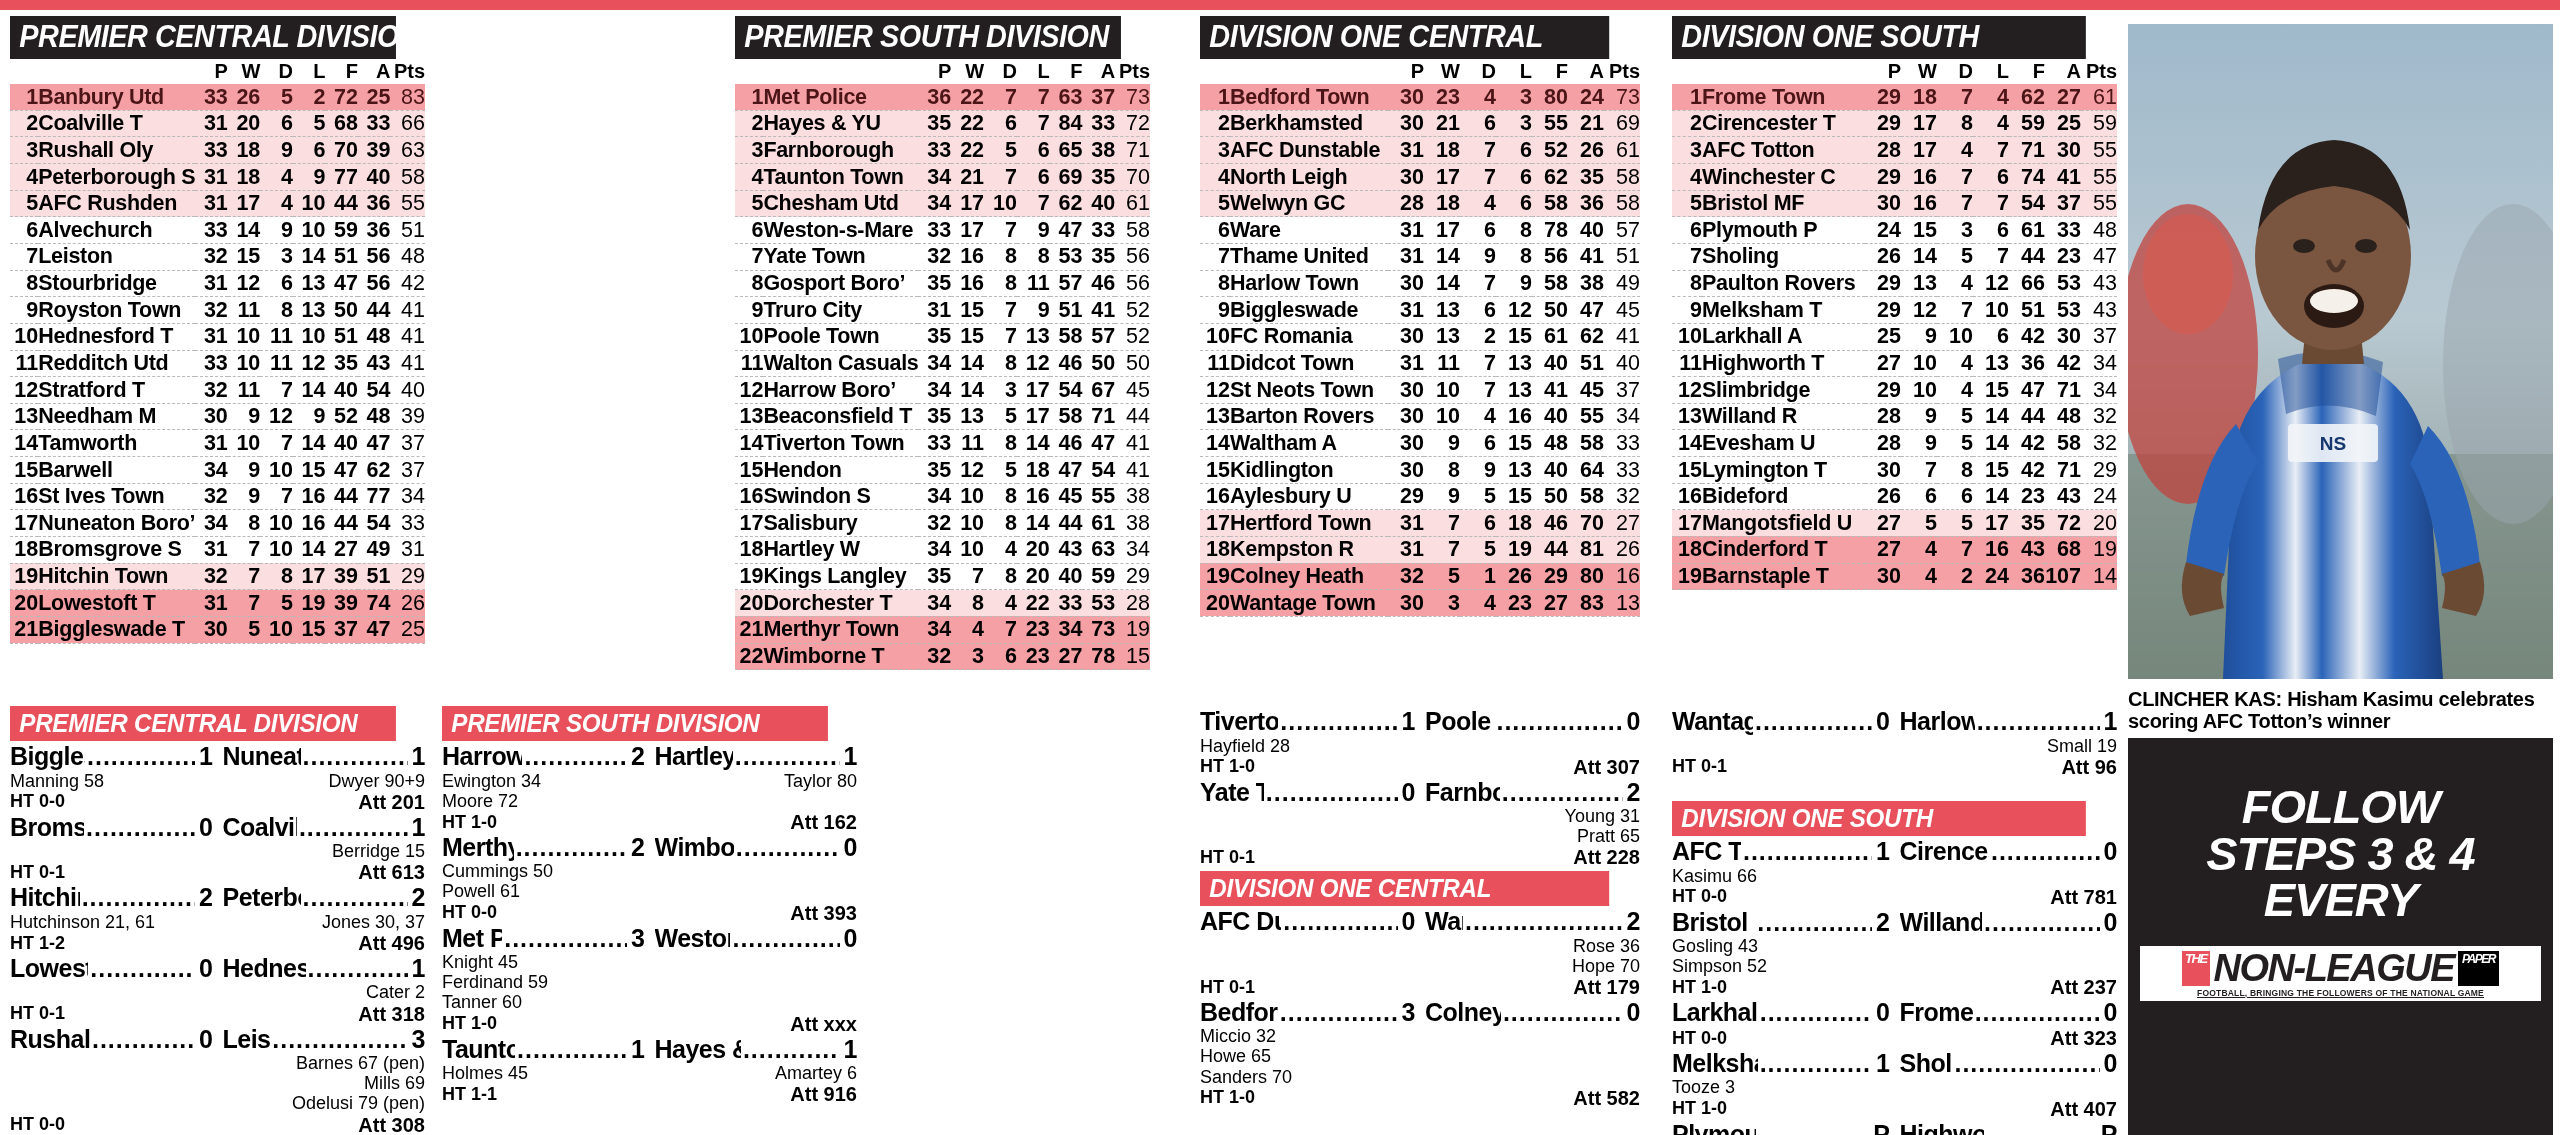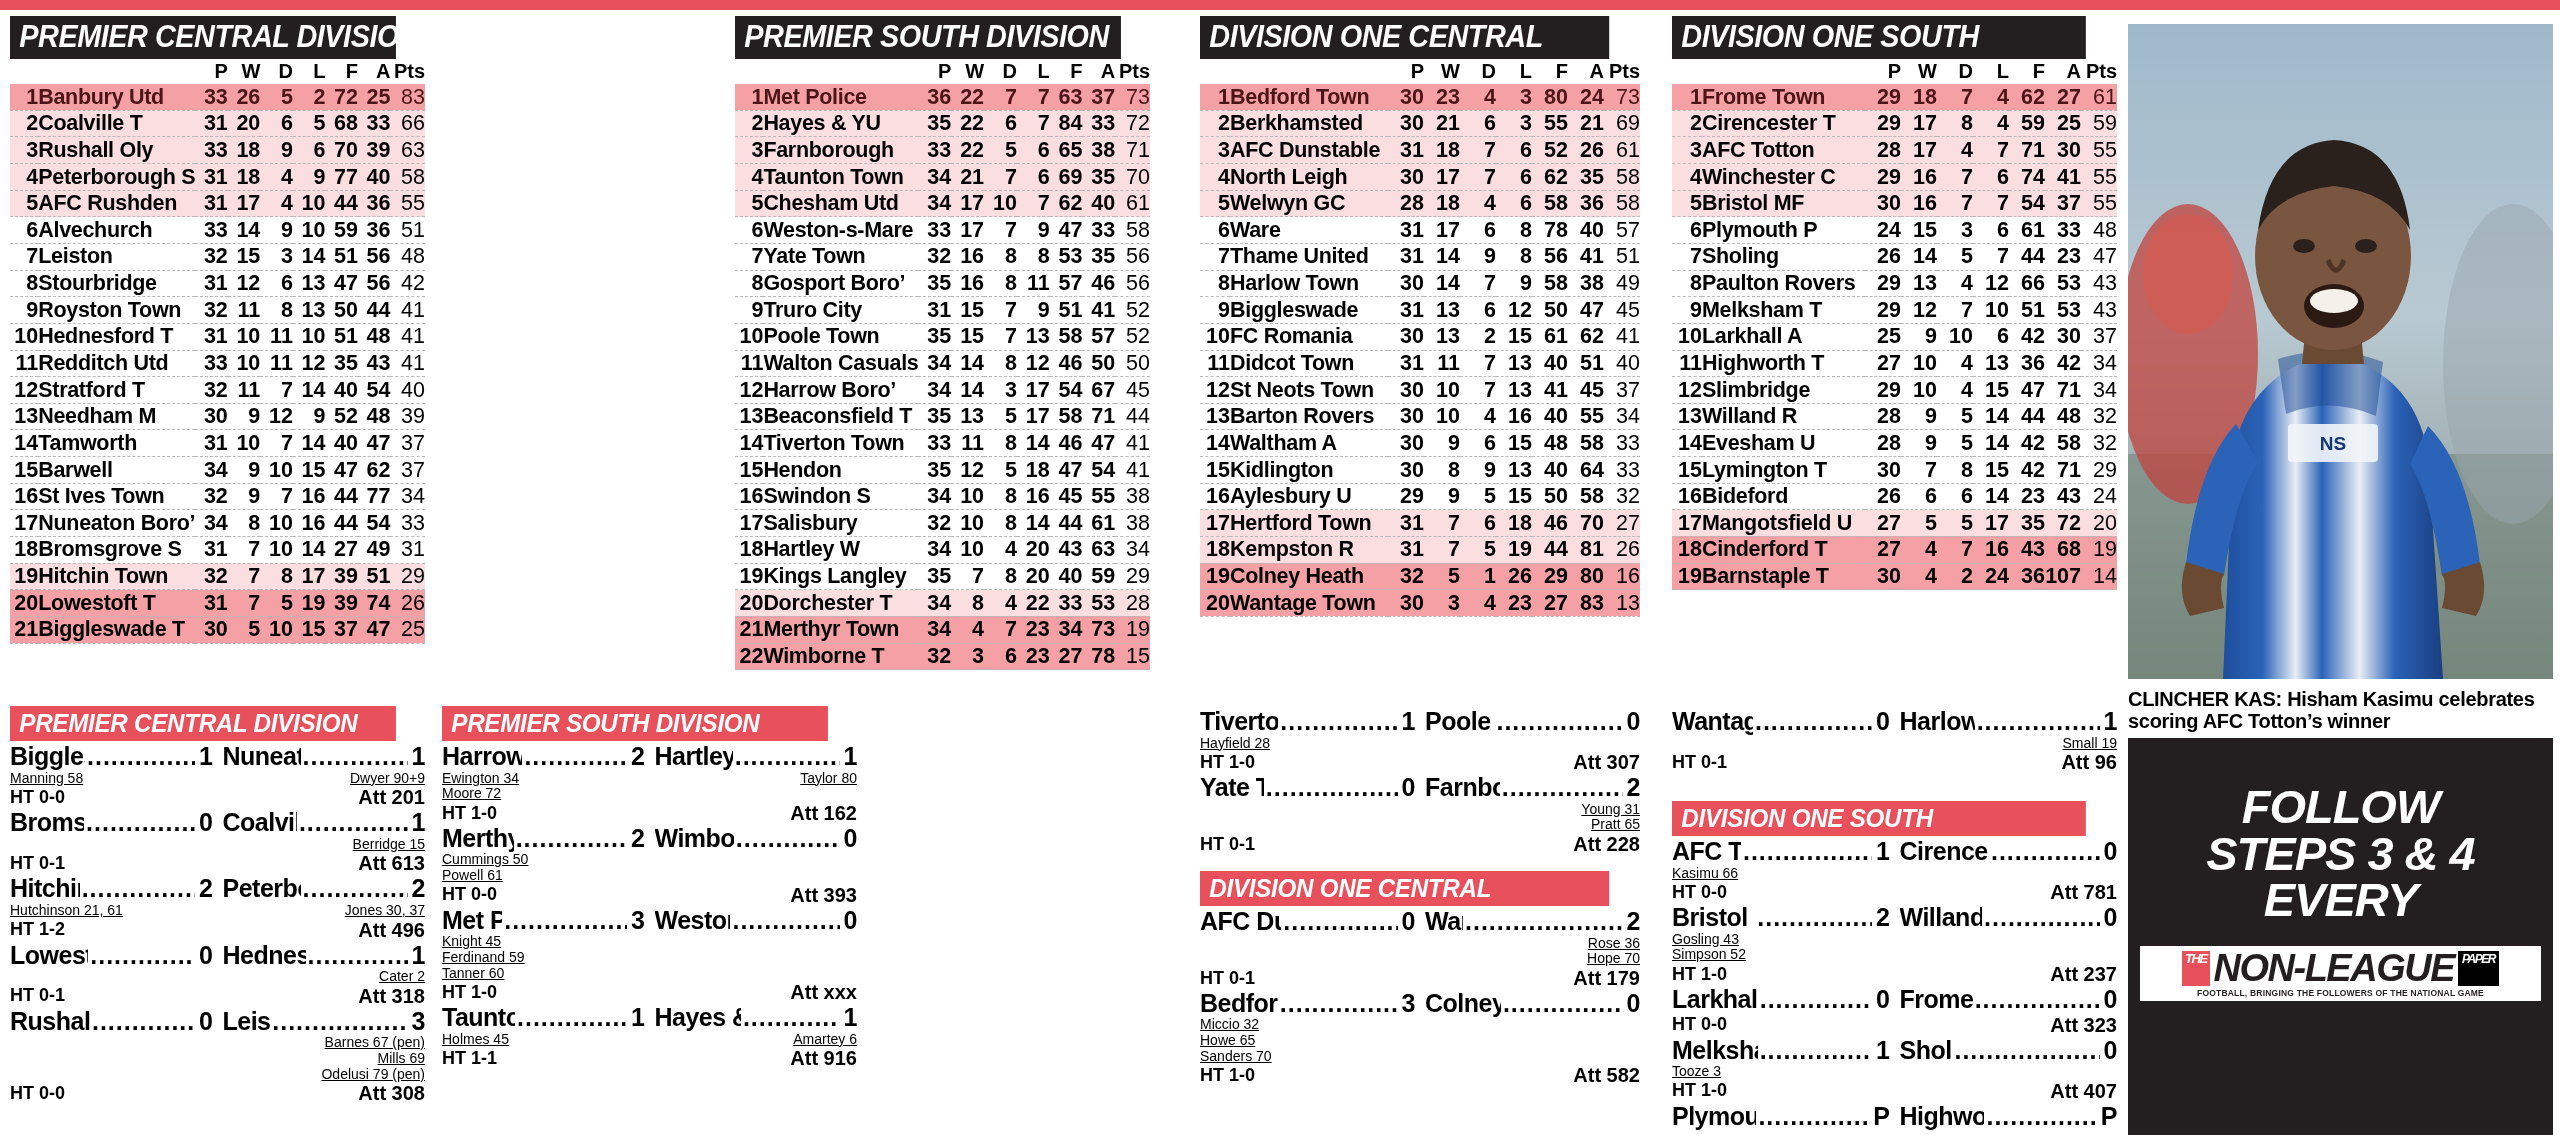--- a/index.html
+++ b/index.html
@@ -69,21 +69,21 @@
   .fxline { display:flex; align-items:baseline; width:100%; }
   .fxhome, .fxaway {
     font-weight:bold; font-size:25px; line-height:1.1;
     white-space:nowrap; letter-spacing:-0.5px;
     display:flex; align-items:baseline; flex:1 1 0; min-width:0;
   }
   .nm { overflow:hidden; }
   .dots { flex:1 1 auto; overflow:hidden; white-space:nowrap;
           font-weight:bold; letter-spacing:1px; padding:0 2px; }
   .sc { padding-left:4px; }
-  .scorers { font-size:14px; line-height:1.12; font-weight:normal;text-decoration:underline; }
+  .scorers { font-size:18px; line-height:1.12; font-weight:normal; }
   .scL { text-align:left; }
   .scR { text-align:right; }
   .srow { display:flex; justify-content:space-between; align-items:flex-start; }
   .srow > div { flex:1 1 0; min-width:0; }
   .ht { font-size:18px; font-weight:bold; line-height:1.2; }
   .att { font-size:20px; font-weight:bold; text-align:right; }
   .htrow { display:flex; justify-content:space-between; align-items:center; }
 
   
   .photo { position:absolute; background:#9eb6c6; overflow:hidden; }
@@ -93,21 +93,21 @@
   .ad { position:absolute; background:#231f20; color:#fff; overflow:hidden; }
   .adline { text-align:center; font-weight:bold; font-style:italic;
             font-size:47px; line-height:0.99; letter-spacing:-1px; }
   .adlogo { background:#fff; margin:8px 12px 0 12px; padding:5px 4px 3px 4px; text-align:center; }
   .logo-top { color:#231f20; font-weight:bold; font-style:italic;
               font-size:38px; line-height:0.92; letter-spacing:-1.5px; display:flex;
               justify-content:center; gap:4px;}
   .logo-the { background:#e8515c; color:#fff; font-size:13px; padding:2px 3px;
               font-style:italic; }
   .logo-paper { background:#000000; color:#fff; font-size:12px; padding:3px 4px; font-style:italic;}
-  .logo-sub { color:#231f20; font-size:8.5px; font-weight:bold; letter-spacing:0.2px; margin-top:2px;}
+  .logo-sub { color:#231f20; font-size:8.5px; font-weight:bold; letter-spacing:0.2px; margin-top:2px;text-decoration:underline;}
 </style>
 </head>
 <body>
 
 <div class="topbar"></div>
 <div class="page">
 
   <div class="col" style="left:10px; width:415px;">
     <div class="blkhdr">PREMIER CENTRAL DIVISION</div>
     <div id="t0">

